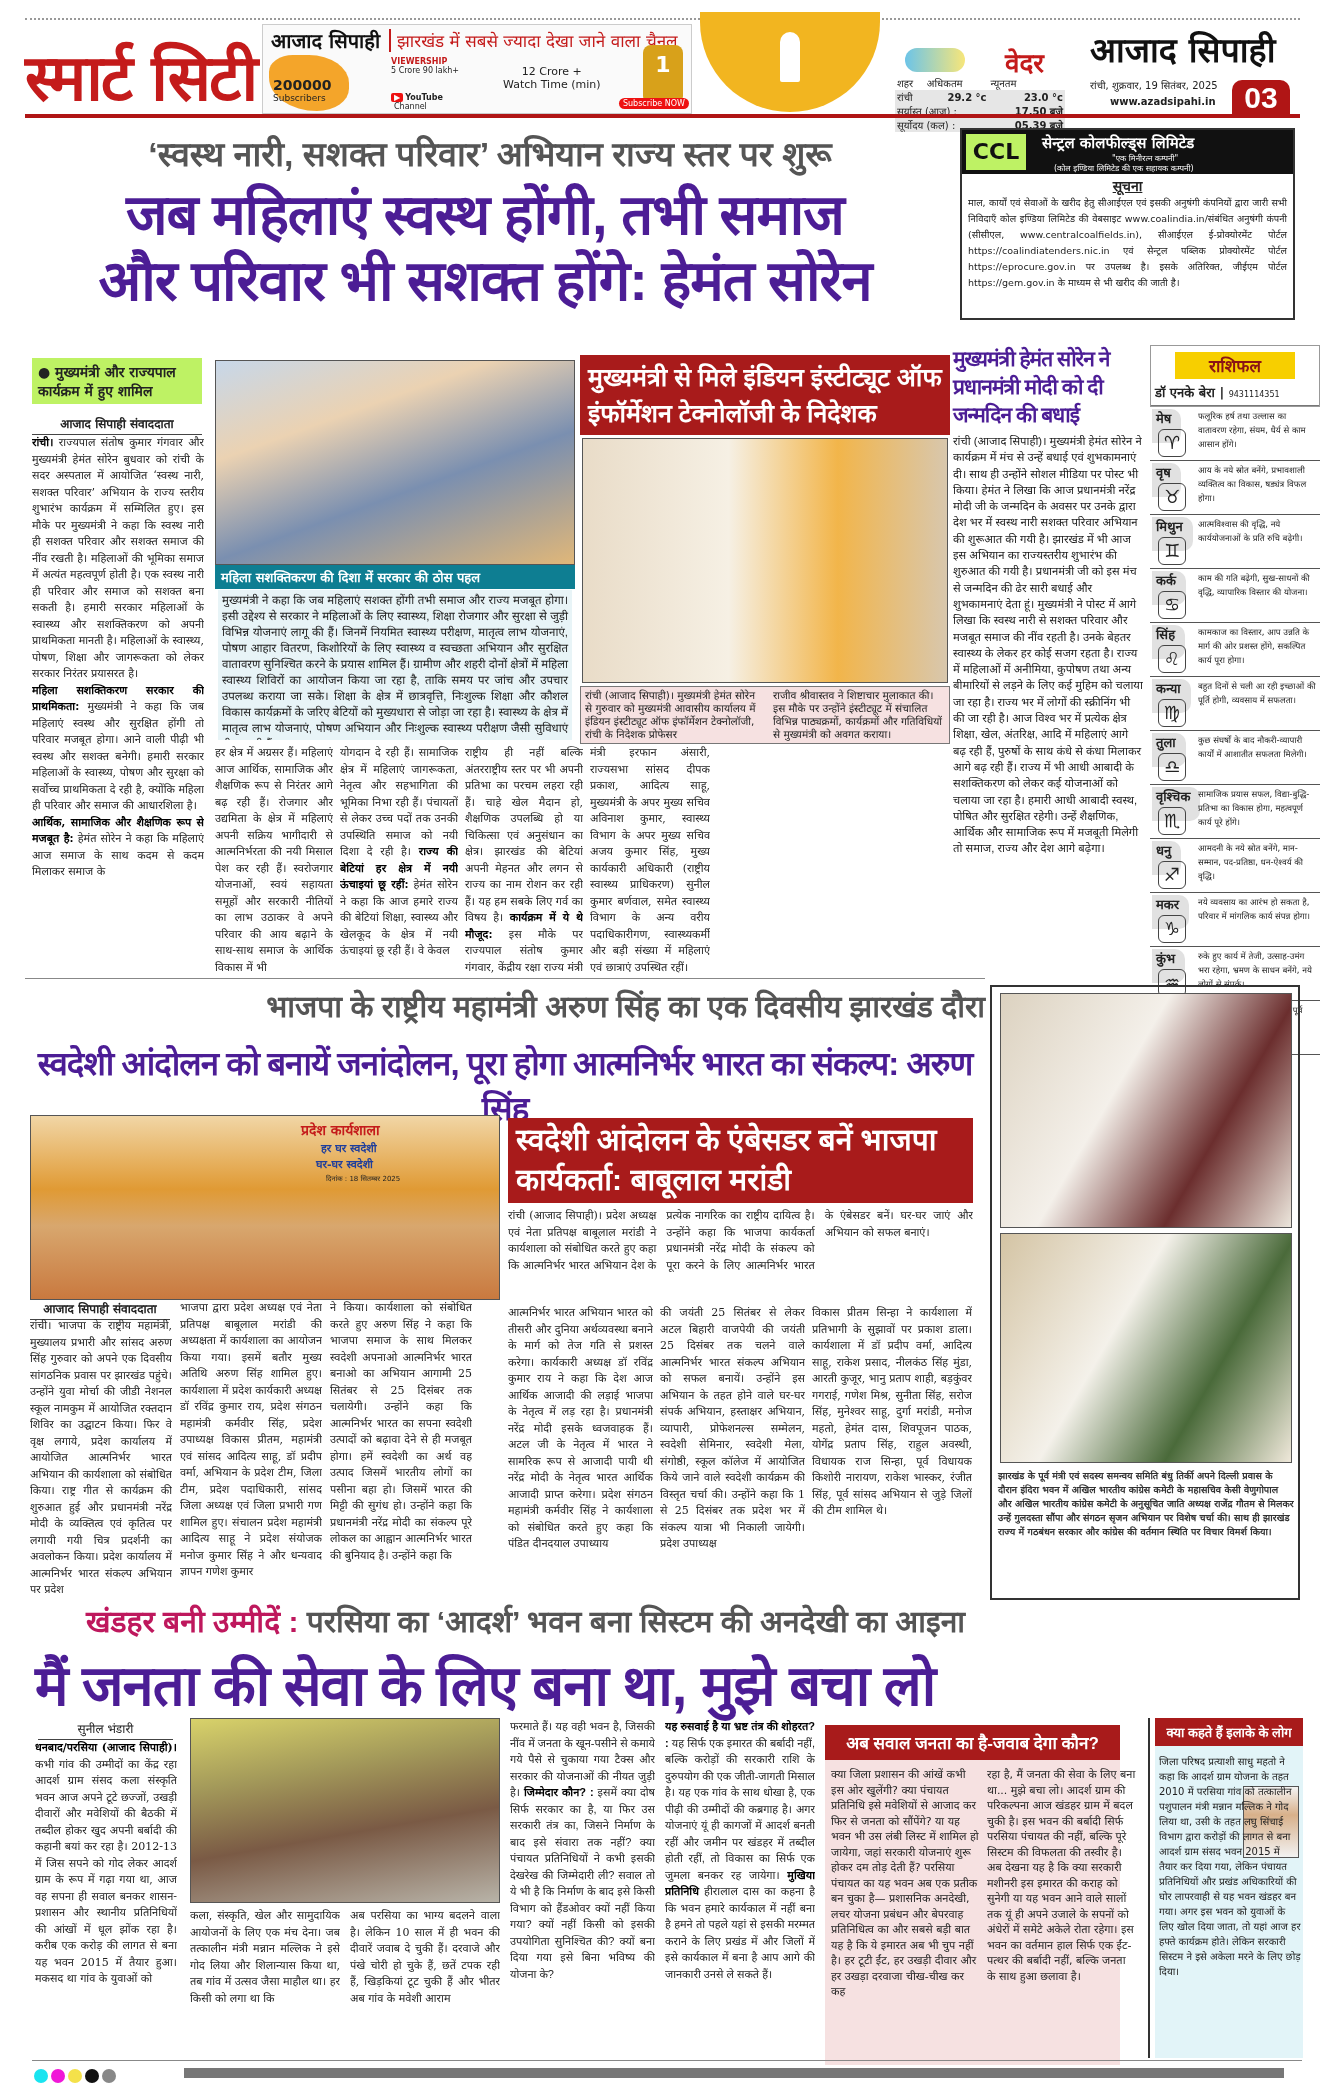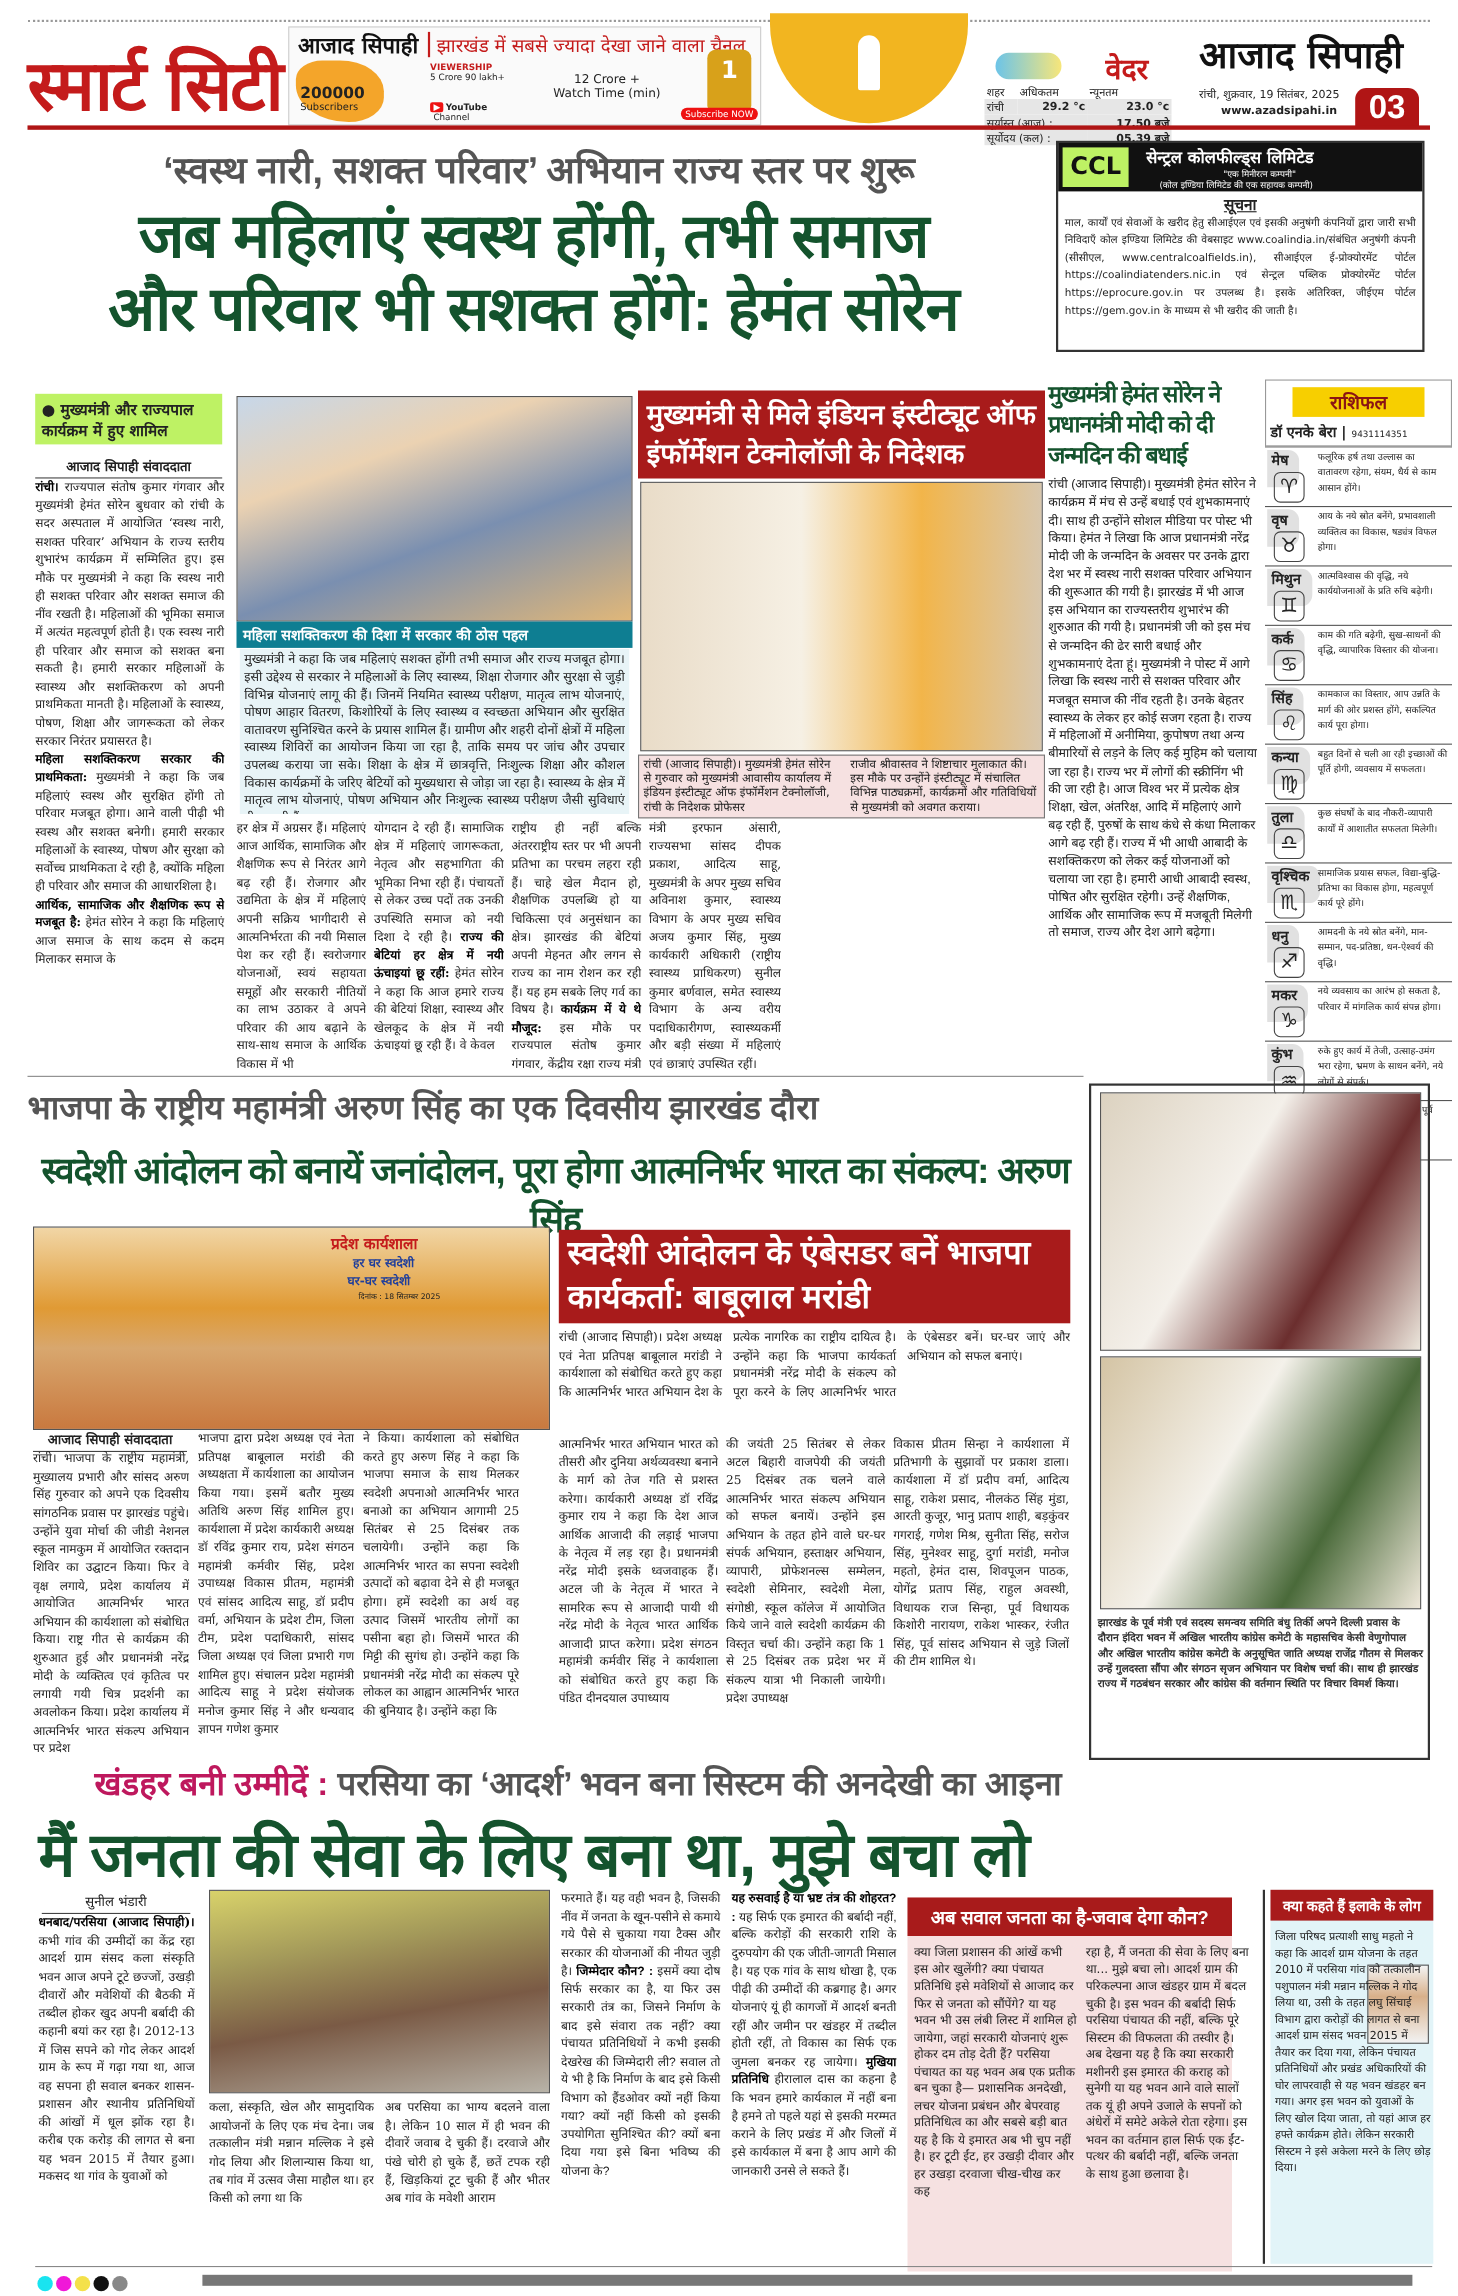--- a/index.html
+++ b/index.html
@@ -28,21 +28,21 @@
   .weather .cloud { position: absolute; left: 10px; top: 4px; width: 60px; height: 24px; background: linear-gradient(90deg,#6cc4e8,#f7e67a); border-radius: 20px; }
   .weather table { position: absolute; left: 0; top: 32px; width: 170px; border-collapse: collapse; }
   .weather td { padding: 0 2px; height: 14px; font-size: 10px; }
   .weather tr.alt td { background: #e6e6e6; }
   .weather td.num { text-align: right; font-weight: bold; }
   .logo-right { left: 1090px; top: 26px; font-size: 34px; font-weight: bold; font-family: "DejaVu Serif", serif; color: #111; }
   .dateline { left: 1090px; top: 78px; font-size: 10px; }
   .website { left: 1110px; top: 96px; font-size: 10px; font-weight: bold; }
   .pageno { left: 1232px; top: 80px; width: 58px; height: 36px; background: #b01515; color: #fff; font-size: 30px; font-weight: bold; text-align: center; line-height: 36px; border-radius: 10px 10px 0 0; font-family: "Liberation Sans", sans-serif; }
   .kicker { color: #555; font-weight: bold; font-family: "Liberation Sans", sans-serif; }
-  .hed { color: #14532d; font-weight: bold; font-family: "Liberation Sans", sans-serif; letter-spacing: -1px; }
+  .hed { color: #4c1d95; font-weight: bold; font-family: "Liberation Sans", sans-serif; letter-spacing: -1px; }
   .red { color: #be185d; margin-left: 46px; }
   .col { font-size: 11px; line-height: 16.5px; text-align: justify; color: #222; font-family: "DejaVu Serif", serif; }
   .col b { color: #000; }
   .photo { background: linear-gradient(135deg,#caa780,#8d6e5a 40%,#5a6e8d 70%,#d6b48b); border: 1px solid #555; }
   .photo.blue { background: linear-gradient(160deg,#c7d7e9,#ebd2b2 30%,#7a8fb0 60%,#e0b779); }
   .photo.cow { background: linear-gradient(170deg,#d8d26a,#a49a5a 30%,#7a5a45 60%,#b8b3a8); }
   .caption-bar { background: #0e7e92; color: #fff; font-size: 13px; font-weight: bold; padding: 3px 6px; }
   .pink { background: #f6e1e1; }
   .redbox { background: #a81b1b; color: #fff; font-weight: bold; font-family: "Liberation Sans", sans-serif; }
   .bylinebox { border-bottom: 1px solid #444; font-size: 12px; font-weight: bold; text-align: center; padding-bottom: 2px; }
@@ -227,21 +227,21 @@
       </div>
       <div class="sign">
         <span class="nm">मीन</span>
         <span class="glyph">♓</span>
         <span class="txt">किसी नये कार्य आरंभ करने से पूर्व परिवार से विचार-विमर्श करें, कठिनाइयों पर विजय।</span>
       </div>
     </div>
 </div>
 
 <div class="abs redrule" style="left:25px;top:978px;width:960px;height:1px;background:#888;"></div>
-<div class="abs kicker" style="left:25px;top:985px;width:960px;text-align:left;font-size:30px;">भाजपा के राष्ट्रीय महामंत्री अरुण सिंह का एक दिवसीय झारखंड दौरा</div>
+<div class="abs kicker" style="left:25px;top:985px;width:960px;text-align:right;font-size:30px;">भाजपा के राष्ट्रीय महामंत्री अरुण सिंह का एक दिवसीय झारखंड दौरा</div>
 <div class="abs hed" style="left:25px;top:1040px;width:960px;text-align:center;font-size:33px;">स्वदेशी आंदोलन को बनायें जनांदोलन, पूरा होगा आत्मनिर्भर भारत का संकल्प: अरुण सिंह</div>
 
 <div class="abs photo" style="left:30px;top:1115px;width:470px;height:185px;background:linear-gradient(180deg,#f1d6a6,#e09a34 40%,#d8a76e 60%,#c9793f);">
   <div class="abs" style="left:270px;top:4px;font-size:14px;font-weight:bold;color:#c41b1b;">प्रदेश कार्यशाला</div>
   <div class="abs" style="left:290px;top:24px;font-size:11px;font-weight:bold;color:#1f3e9b;">हर घर स्वदेशी</div>
   <div class="abs" style="left:285px;top:40px;font-size:11px;font-weight:bold;color:#1f3e9b;">घर-घर स्वदेशी</div>
   <div class="abs" style="left:295px;top:58px;font-size:7px;">दिनांक : 18 सितम्बर 2025</div>
 </div>
 <div class="abs redbox" style="left:508px;top:1118px;width:465px;height:85px;font-size:30px;line-height:40px;padding:2px 8px;">स्वदेशी आंदोलन के एंबेसडर बनें भाजपा कार्यकर्ता: बाबूलाल मरांडी</div>
 <div class="abs col" style="left:508px;top:1208px;width:465px;height:92px;overflow:hidden;column-count:3;column-gap:10px;">रांची (आजाद सिपाही)। प्रदेश अध्यक्ष एवं नेता प्रतिपक्ष बाबूलाल मरांडी ने कार्यशाला को संबोधित करते हुए कहा कि आत्मनिर्भर भारत अभियान देश के प्रत्येक नागरिक का राष्ट्रीय दायित्व है। उन्होंने कहा कि भाजपा कार्यकर्ता प्रधानमंत्री नरेंद्र मोदी के संकल्प को पूरा करने के लिए आत्मनिर्भर भारत के एंबेसडर बनें। घर-घर जाएं और अभियान को सफल बनाएं।</div>

